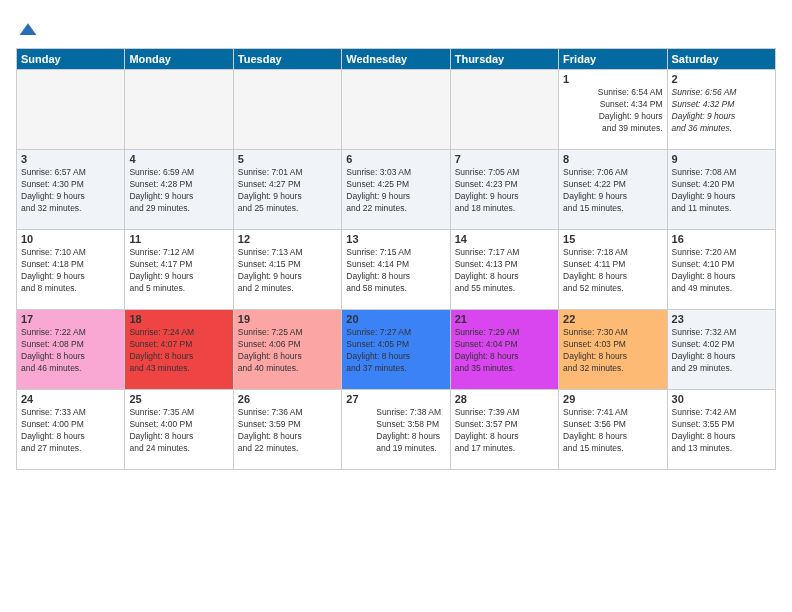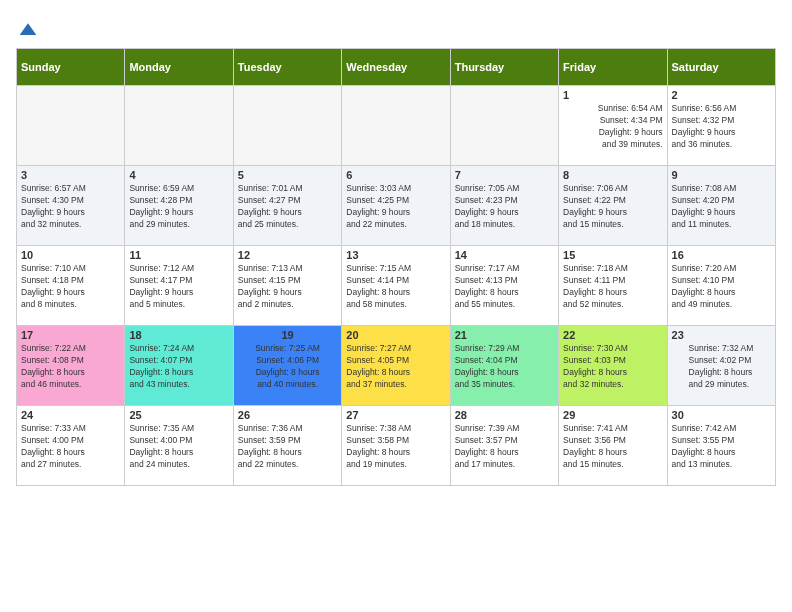--- a/index.html
+++ b/index.html
@@ -59,25 +59,25 @@
       font-size: 15px;
       color: #333;
       margin-top: 2px;
     }
     .calendar {
       width: 100%;
       border-collapse: collapse;
       table-layout: fixed;
     }
     .calendar th {
-      background: #4d7c0f;
+      background: #0369a1;
       color: white;
       font-size: 11px;
       font-weight: bold;
-      padding: 12px 4px;
+      padding: 4px 4px;
       text-align: left;
       border: 1px solid #ccc;
     }
     .calendar td {
       border: 1px solid #ccc;
       vertical-align: top;
       padding: 3px 4px;
       height: 80px;
       font-size: 9px;
       color: #333;
@@ -143,21 +143,21 @@
           <td class="empty"></td>
           <td>
             <span class="day-number">1</span>
             <div class="day-info" style="white-space: pre-line; text-align: right;">Sunrise: 6:54 AM
 Sunset: 4:34 PM
 Daylight: 9 hours
 and 39 minutes.</div>
           </td>
           <td>
             <span class="day-number">2</span>
-            <div class="day-info" style="white-space: pre-line;">Sunrise: 6:56 AM
+            <div class="day-info" style="white-space: pre-line; font-style: italic;">Sunrise: 6:56 AM
 Sunset: 4:32 PM
 Daylight: 9 hours
 and 36 minutes.</div>
           </td>
         </tr>
         <tr>
           <td style="background: rgb(240, 244, 248);">
             <span class="day-number">3</span>
             <div class="day-info" style="white-space: pre-line;">Sunrise: 6:57 AM
 Sunset: 4:30 PM
@@ -259,58 +259,58 @@
           </td>
         </tr>
         <tr>
           <td style="background: #f9a8d4;">
             <span class="day-number">17</span>
             <div class="day-info" style="white-space: pre-line;">Sunrise: 7:22 AM
 Sunset: 4:08 PM
 Daylight: 8 hours
 and 46 minutes.</div>
           </td>
-          <td style="background: #5eead4;">
+          <td style="background: #ef4444;">
             <span class="day-number">18</span>
             <div class="day-info" style="white-space: pre-line;">Sunrise: 7:24 AM
 Sunset: 4:07 PM
 Daylight: 8 hours
 and 43 minutes.</div>
           </td>
-          <td style="background: #3b82f6; text-align: center;">
+          <td style="background: #fca5a5;">
             <span class="day-number">19</span>
             <div class="day-info" style="white-space: pre-line;">Sunrise: 7:25 AM
 Sunset: 4:06 PM
 Daylight: 8 hours
 and 40 minutes.</div>
           </td>
-          <td style="background: #fde047;">
+          <td style="background: #3b82f6;">
             <span class="day-number">20</span>
             <div class="day-info" style="white-space: pre-line;">Sunrise: 7:27 AM
 Sunset: 4:05 PM
 Daylight: 8 hours
 and 37 minutes.</div>
           </td>
-          <td style="background: #86efac;">
+          <td style="background: #d946ef;">
             <span class="day-number">21</span>
             <div class="day-info" style="white-space: pre-line;">Sunrise: 7:29 AM
 Sunset: 4:04 PM
 Daylight: 8 hours
 and 35 minutes.</div>
           </td>
-          <td style="background: #bef264;">
+          <td style="background: #fdba74;">
             <span class="day-number">22</span>
             <div class="day-info" style="white-space: pre-line;">Sunrise: 7:30 AM
 Sunset: 4:03 PM
 Daylight: 8 hours
 and 32 minutes.</div>
           </td>
           <td style="background: rgb(240, 244, 248);">
             <span class="day-number">23</span>
-            <div class="day-info" style="white-space: pre-line; margin-left: 17px;">Sunrise: 7:32 AM
+            <div class="day-info" style="white-space: pre-line;">Sunrise: 7:32 AM
 Sunset: 4:02 PM
 Daylight: 8 hours
 and 29 minutes.</div>
           </td>
         </tr>
         <tr>
           <td>
             <span class="day-number">24</span>
             <div class="day-info" style="white-space: pre-line;">Sunrise: 7:33 AM
 Sunset: 4:00 PM
@@ -326,21 +326,21 @@
           </td>
           <td>
             <span class="day-number">26</span>
             <div class="day-info" style="white-space: pre-line;">Sunrise: 7:36 AM
 Sunset: 3:59 PM
 Daylight: 8 hours
 and 22 minutes.</div>
           </td>
           <td>
             <span class="day-number">27</span>
-            <div class="day-info" style="white-space: pre-line;">Sunrise: 7:38 AM
+            <div class="day-info" style="white-space: pre-line; margin-left: 30px;">Sunrise: 7:38 AM
 Sunset: 3:58 PM
 Daylight: 8 hours
 and 19 minutes.</div>
           </td>
           <td>
             <span class="day-number">28</span>
             <div class="day-info" style="white-space: pre-line;">Sunrise: 7:39 AM
 Sunset: 3:57 PM
 Daylight: 8 hours
 and 17 minutes.</div>

